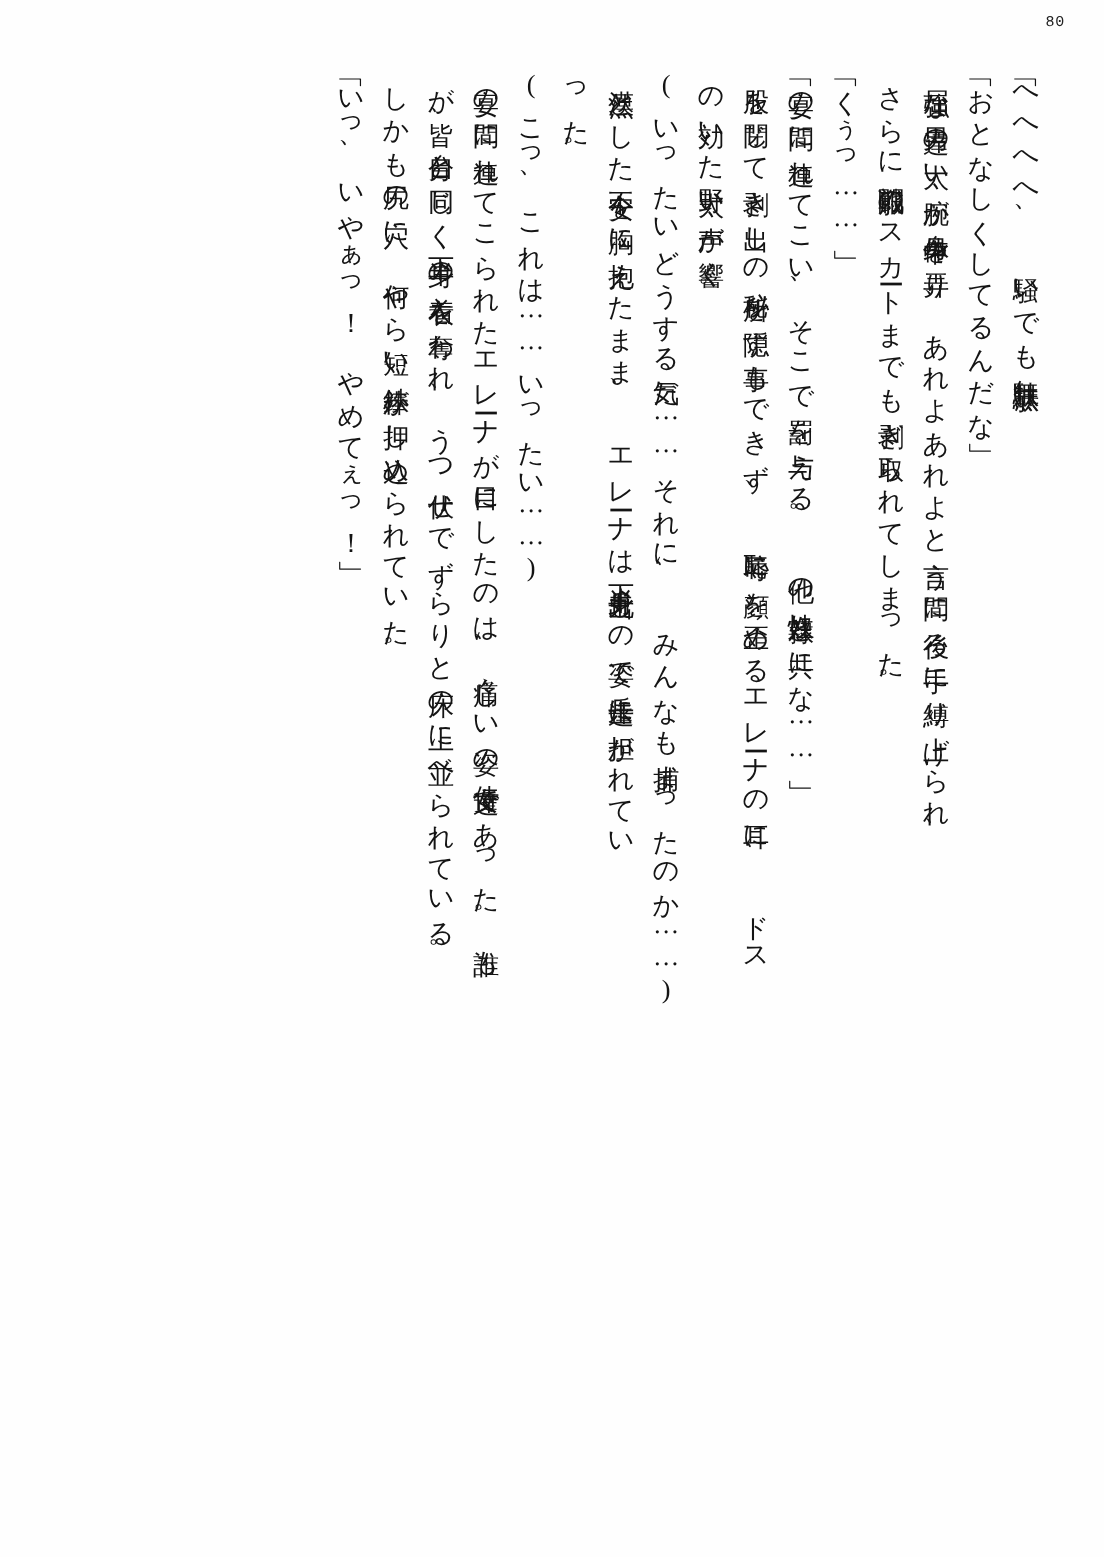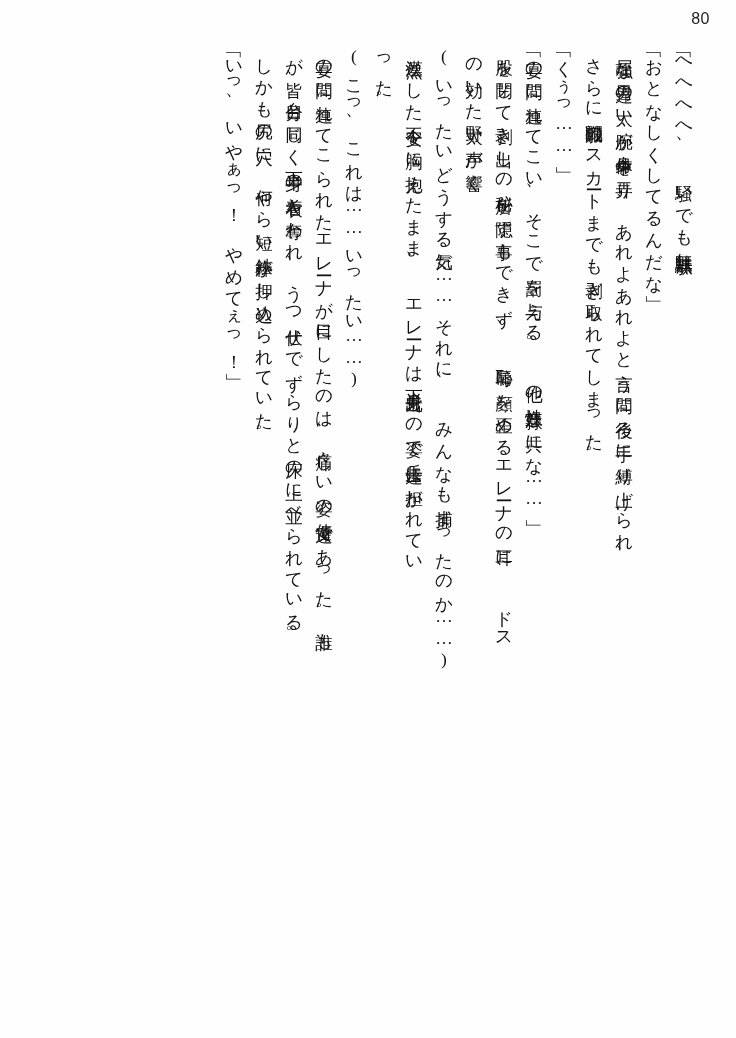--- a/index.html
+++ b/index.html
@@ -18,24 +18,24 @@
   #page {
     position: absolute;
     inset: 0;
     background: #fefefe;
   }
   
   #page-number {
     position: absolute;
     top: 10px;
     right: 26px;
-    font-size: 16px;
+    font-size: 10px;
     letter-spacing: 0.5px;
     color: #222;
-    font-family: Liberation Sans, sans-serif;
+    font-family: Liberation Mono, monospace;
   }
   
   #text-block {
     position: absolute;
     top: 46px;
     left: 52px;
     right: 44px;
     bottom: 24px;
     display: flex;
     flex-direction: row-reverse;

